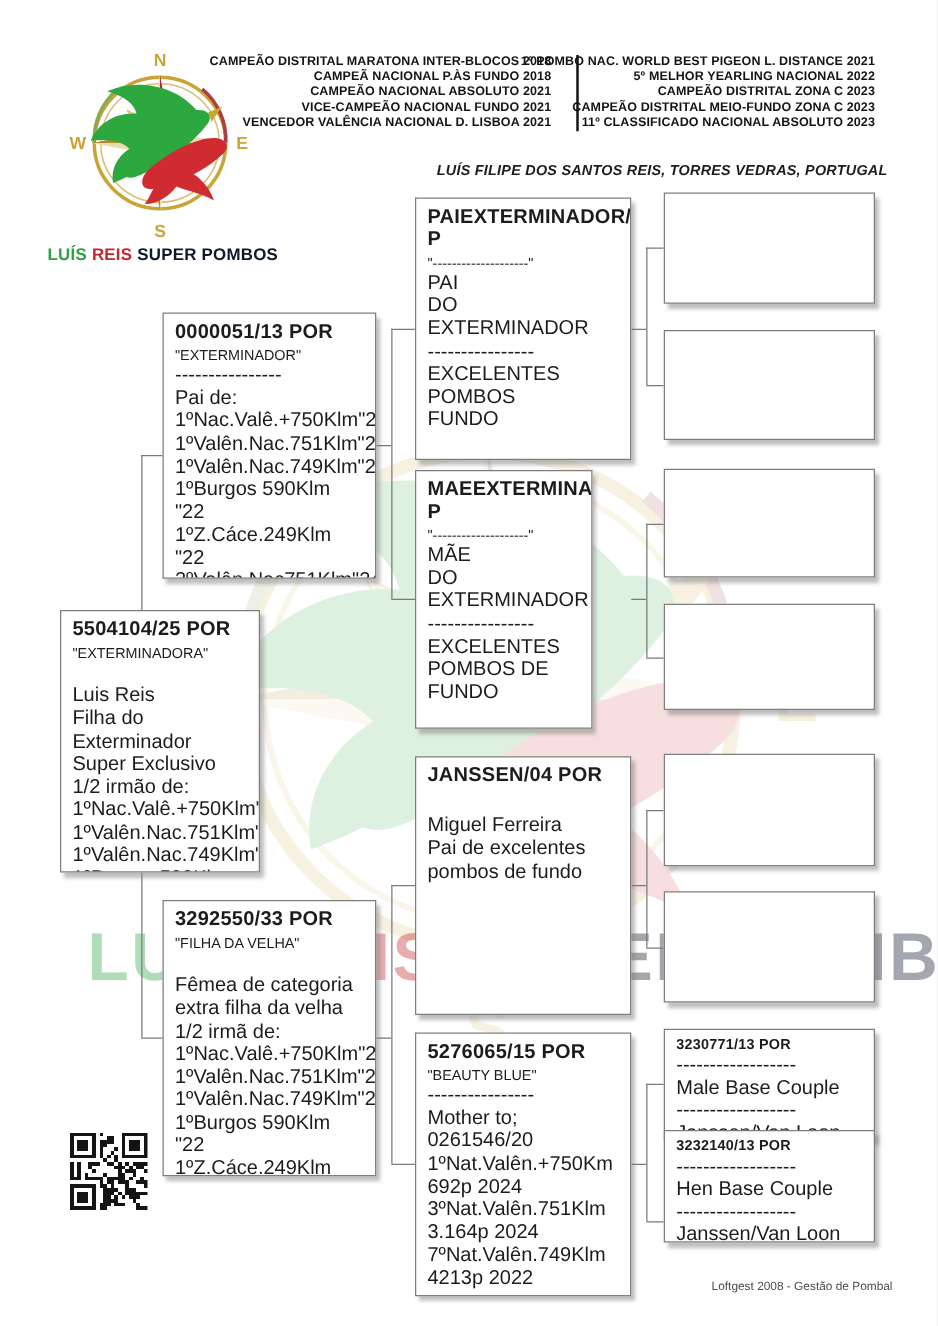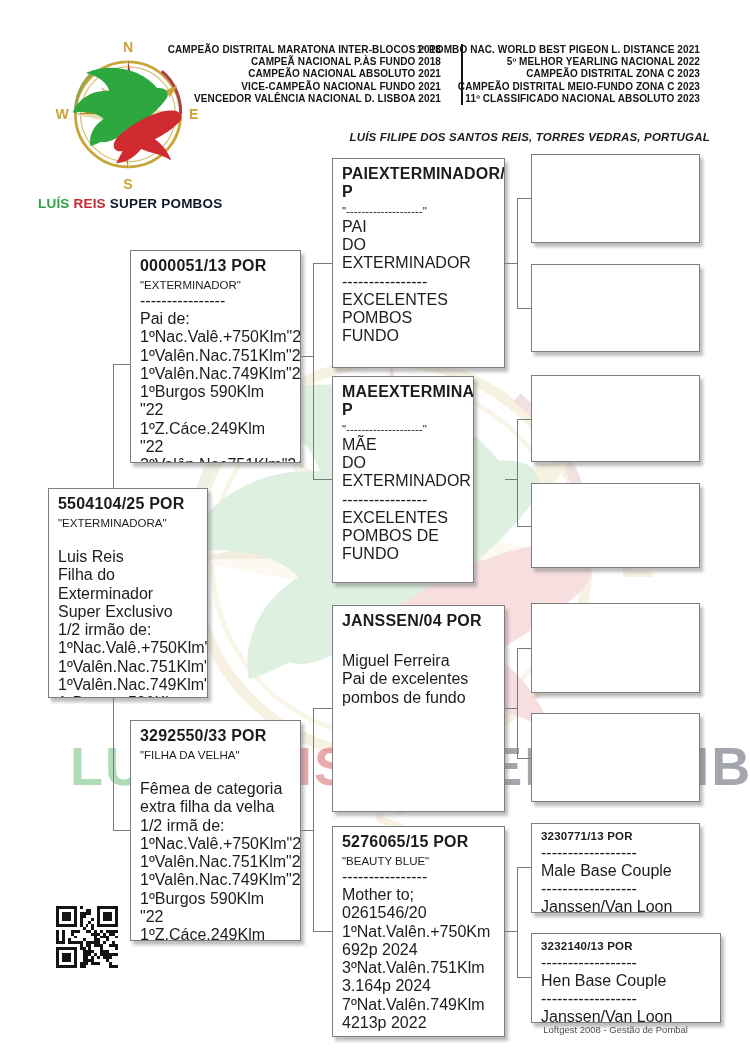--- a/index.html
+++ b/index.html
@@ -30,21 +30,21 @@
   .logo-svg{position:absolute;left:48px;top:28px;width:160px;height:169px;z-index:5}
   
   .wm-logo{position:absolute;left:90px;top:235px;width:600px;height:635px;opacity:.15;z-index:1}
   .wm-text{position:absolute;left:70px;top:735px;width:660px;text-align:center;z-index:1;
            font-weight:bold;font-size:54px;letter-spacing:2px;opacity:.38;white-space:nowrap}
   
   .contact{position:absolute;left:50px;top:973px;z-index:5}
   .fb{font-size:13.5px;font-weight:bold;letter-spacing:.3px;margin-bottom:4px}
   .em{font-size:13px;font-weight:bold;margin-bottom:4px}
   .tel{font-size:13px;font-weight:bold}
-  .footer{position:absolute;right:62px;top:1024px;font-size:9.5px;color:#4d4d4d;z-index:5}
+  .footer{position:absolute;right:36px;top:1024px;font-size:9.5px;color:#4d4d4d;z-index:5}
   .qr{position:absolute;left:56px;top:906px;width:62px;height:62px;z-index:5}
 </style>
 </head>
 <body>
 
 <div id="page">
 
   <svg width="0" height="0" style="position:absolute" aria-hidden="true">
     <symbol id="compass-logo" viewBox="0 0 170 180">
       <circle cx="85" cy="92" r="56" fill="none" stroke="#C9A436" stroke-width="3"></circle>
@@ -267,21 +267,21 @@
   </div>
   <div class="box g3" style="left:531px;top:823px;width:169px;height:90px">
     <div class="ring">3230771/13 POR</div>
     <div class="bbody">------------------
 Male Base Couple
 ------------------
 Janssen/Van Loon
 ------------------
 Miguel Ferreira</div>
   </div>
-  <div class="box g3" style="left:531px;top:933px;width:190px;height:90px">
+  <div class="box g3" style="left:531px;top:904px;width:169px;height:90px">
     <div class="ring">3232140/13 POR</div>
     <div class="bbody">------------------
 Hen Base Couple
 ------------------
 Janssen/Van Loon
 ------------------
 Miguel Ferreira</div>
   </div>
 
   <svg class="qr" viewBox="0 0 21 21" shape-rendering="crispEdges">

